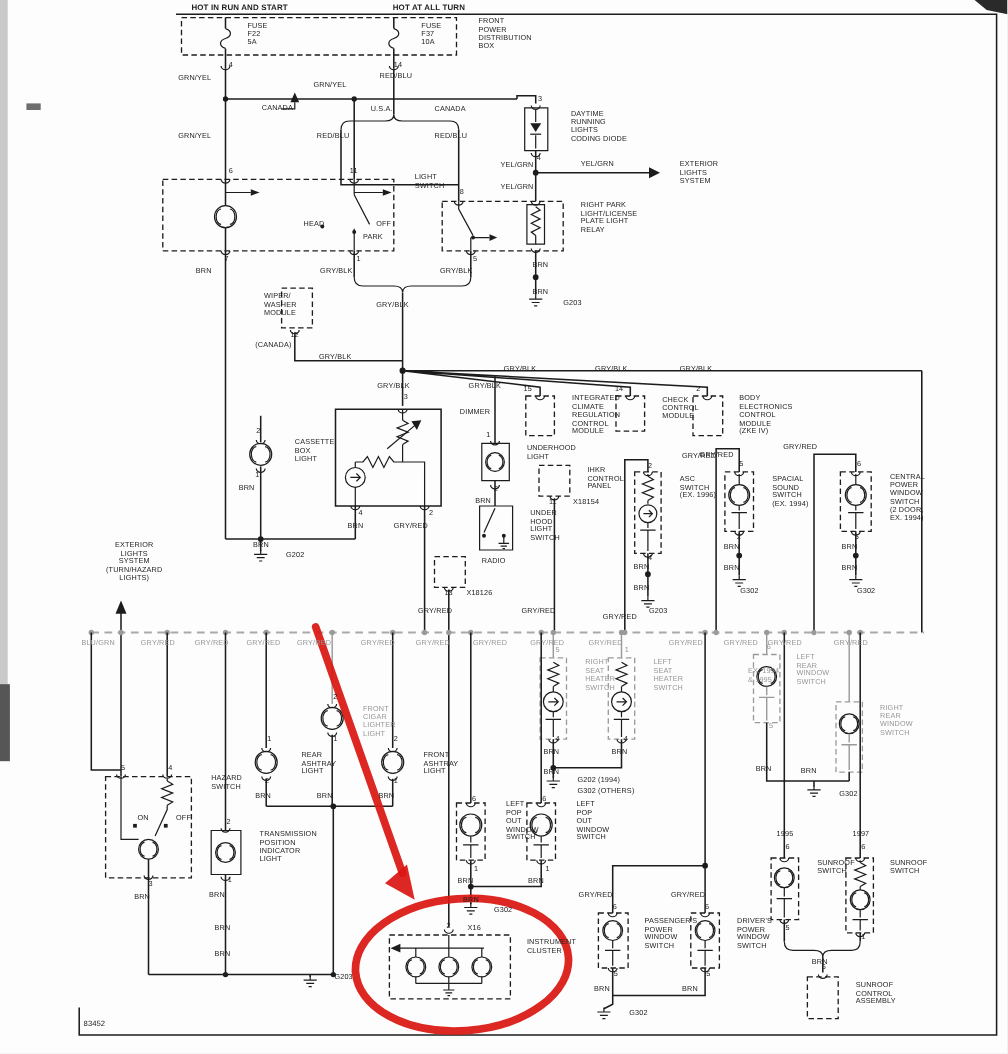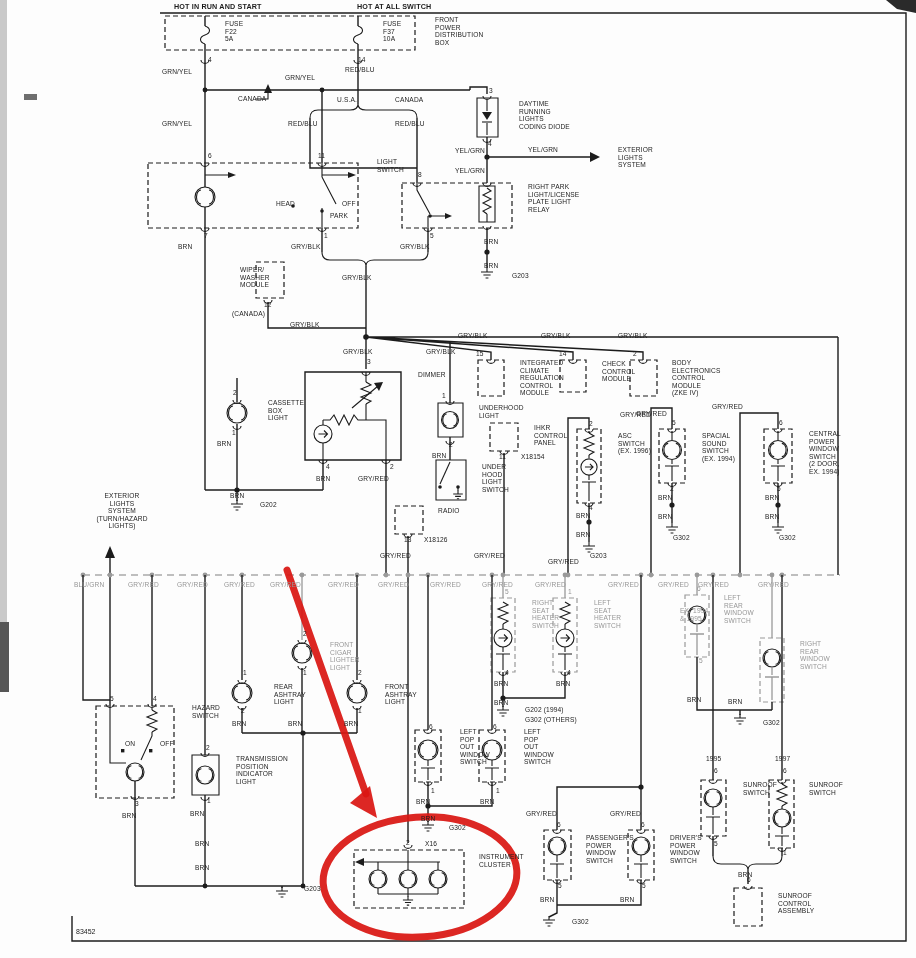--- a/index.html
+++ b/index.html
@@ -403,21 +403,21 @@
 
     <g>
       <line class="red" x1="287" y1="570" x2="366" y2="794"></line>
       <polygon class="redf" points="377,818 350,803 370,786"></polygon>
       <ellipse class="red" cx="420" cy="877" rx="97" ry="60" transform="rotate(-4 420 877)"></ellipse>
     </g>
   </svg>
 
   <div id="labels">
       <span class="lb bold" style="left: 162px; top: 3px;">HOT IN RUN AND START</span>
-      <span class="lb bold" style="left: 345px; top: 3px;">HOT AT ALL SWITCH</span>
+      <span class="lb bold" style="left: 345px; top: 3px;">HOT AT ALL TURN</span>
       <span class="lb" style="left: 213px; top: 20px;">FUSE
 F22
 5A</span>
       <span class="lb" style="left: 371px; top: 20px;">FUSE
 F37
 10A</span>
       <span class="lb" style="left: 423px; top: 16px;">FRONT
 POWER
 DISTRIBUTION
 BOX</span>

